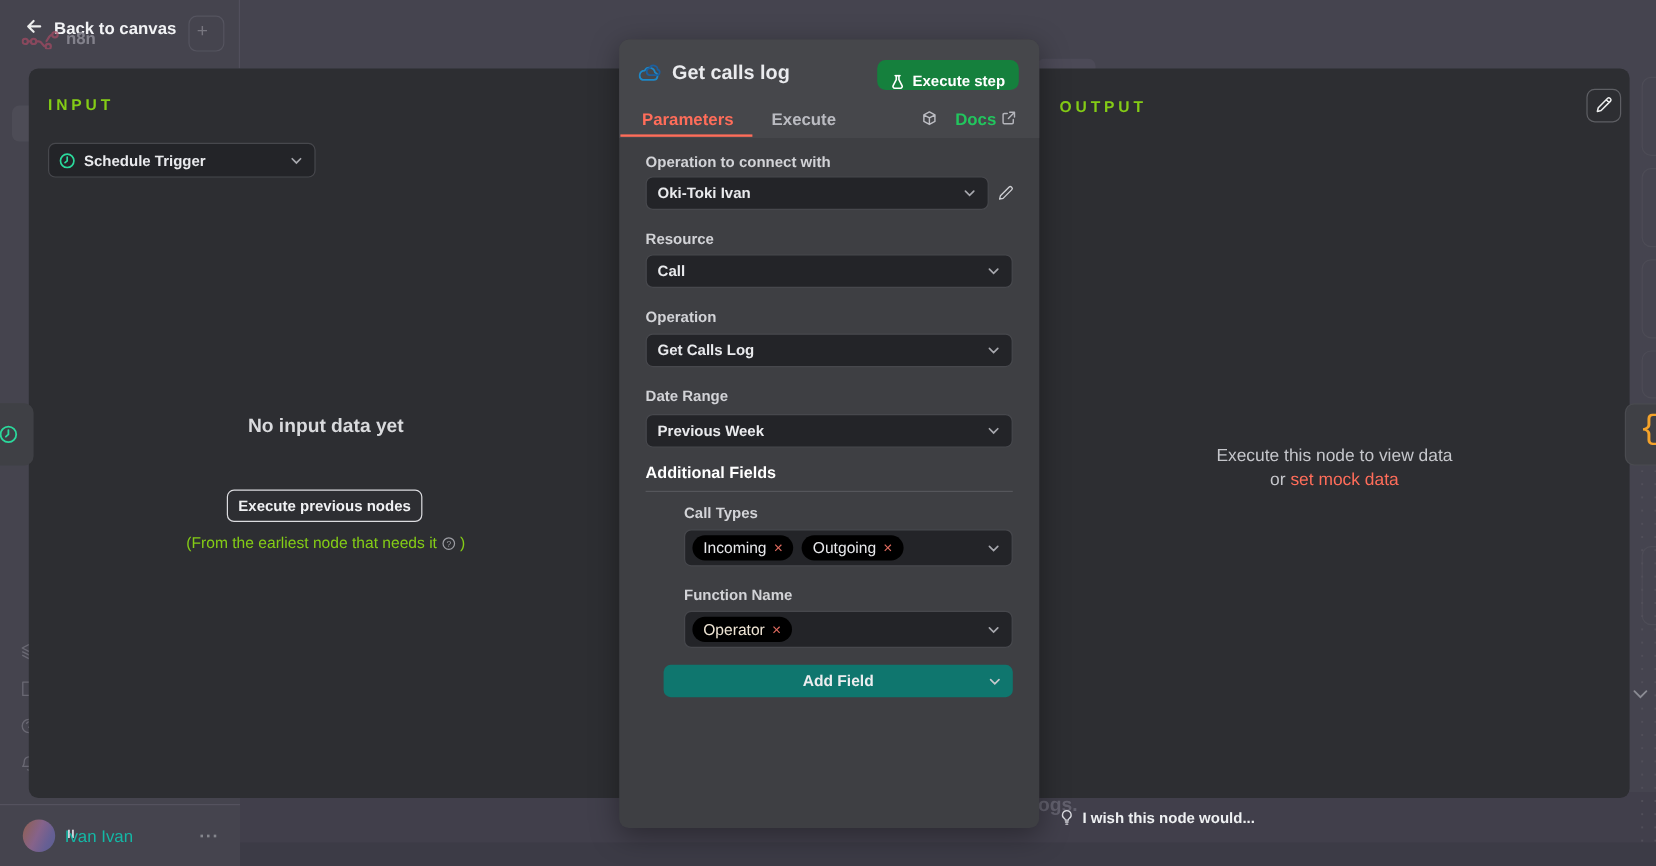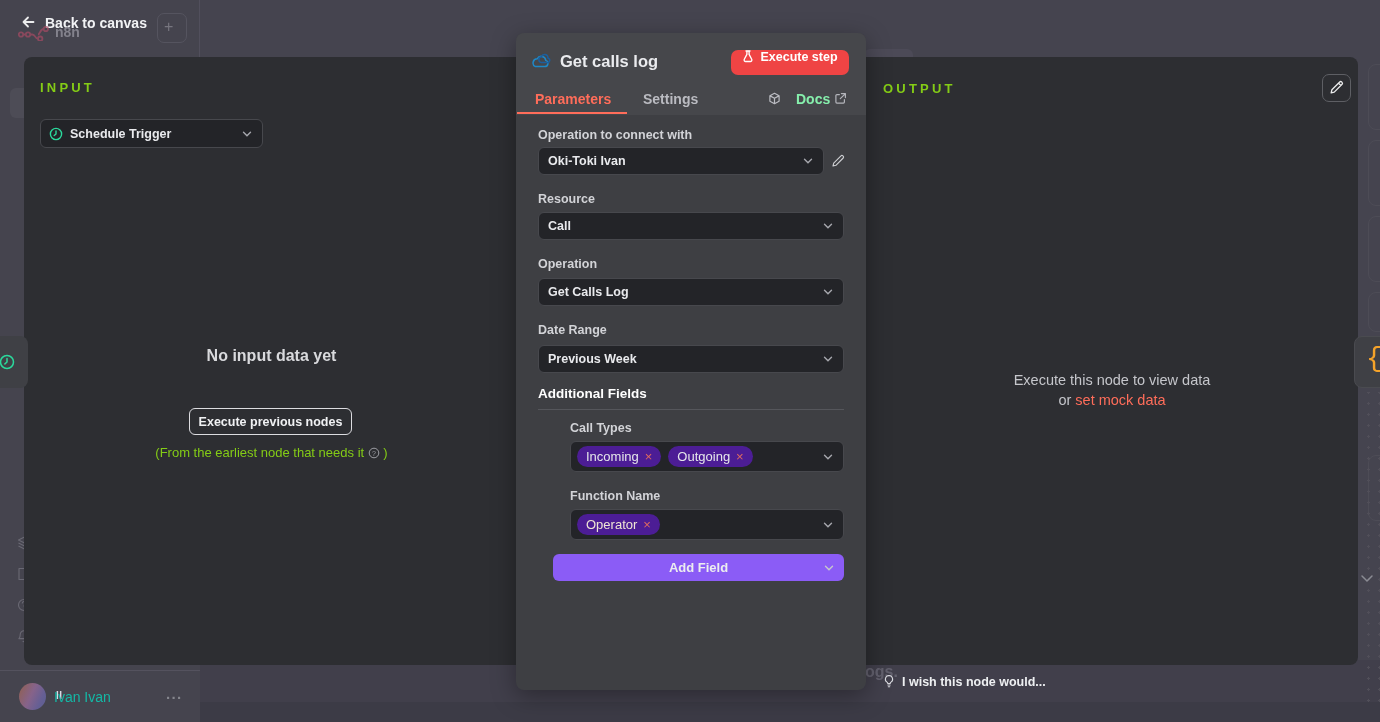--- a/index.html
+++ b/index.html
@@ -4,21 +4,21 @@
 <style>
   * { margin:0; padding:0; box-sizing:border-box; }
   html,body { width:1380px; height:722px; overflow:hidden; }
   body { font-family:"Liberation Sans", sans-serif; background:#434250; position:relative; }
   .abs { position:absolute; }
   .panel { background:#2d2e32; position:absolute; }
   .lbl { font-size:12.5px; font-weight:bold; color:#d2d3d7; position:absolute; }
   .sel { position:absolute; background:#232428; border:1px solid #47484d; border-radius:6px; color:#e9eaed; font-size:12.5px; font-weight:bold; display:flex; align-items:center; padding-left:9px; }
   .chev { position:absolute; right:9px; top:50%; margin-top:-6px; }
   .hd { font-size:13px; font-weight:bold; letter-spacing:3.2px; color:#84cc16; position:absolute; }
-  .tag { display:inline-flex; align-items:center; background:#4c1d95; border-radius:11px; height:21px; padding:0 9px; margin-right:7px; font-size:13px; font-weight:normal; color:#e6e7ea; }
+  .tag { display:inline-flex; align-items:center; background:#000000; border-radius:11px; height:21px; padding:0 9px; margin-right:7px; font-size:13px; font-weight:normal; color:#e6e7ea; }
   .tag .x { color:#e06b5f; font-size:13px; margin-left:6px; }
 </style>
 </head>
 <body>
 
 <div class="abs" style="left:0;top:0;width:1380px;height:722px;background:#45444f;"></div>
 <div class="abs" style="left:200px;top:660px;width:1180px;height:42px;background:#413f4b;"></div>
 <div class="abs" style="left:200px;top:702px;width:1180px;height:20px;background:#3c3b46;"></div>
 
 <div class="abs" style="left:0;top:0;width:200px;height:722px;background:#45444e;"></div>
@@ -112,32 +112,32 @@
 <div class="abs" style="left:516px;top:33px;width:350px;height:657px;background:#3e3f43;border-radius:8px;box-shadow:0 6px 24px rgba(0,0,0,.35);"></div>
 <div class="abs" style="left:516px;top:33px;width:350px;height:82px;background:#46474b;border-radius:8px 8px 0 0;"></div>
 
 <svg class="abs" style="left:532px;top:53px;" width="20" height="15" viewBox="0 0 20 15">
     <g fill="none" stroke-width="1.5" stroke-linejoin="round">
       <path stroke="#1e88c7" d="M3.4 13.6h9.2a3.2 3.2 0 0 0 1.2-6.2A4.6 4.6 0 0 0 5.2 5.8a4.1 4.1 0 0 0-1.8 7.8z"></path>
       <path stroke="#1c5f9e" d="M9.2 9.6h5.9a2.3 2.3 0 0 0 .9-4.5A3.4 3.4 0 0 0 9.4 3.8a2.95 2.95 0 0 0-.2 5.8z"></path>
     </g>
   </svg>
 <div class="abs" style="left:560px;top:52px;font-size:16.5px;font-weight:bold;color:#eaebee;">Get calls log</div>
-<div class="abs" style="left:731px;top:50px;width:118px;height:25px;background:#ef4444;border-radius:7px;display:flex;align-items:flex-start;justify-content:center;">
+<div class="abs" style="left:731px;top:50px;width:118px;height:25px;background:#15803d;border-radius:7px;display:flex;align-items:flex-end;justify-content:center;">
   <svg width="12" height="13" viewBox="0 0 12 13" style="margin-right:6px;">
       <path d="M4 1h4 M4.9 1v3.4L2.3 9.3A1.5 1.5 0 0 0 3.7 11.5h4.6a1.5 1.5 0 0 0 1.4-2.2L7.1 4.4V1" stroke="#fff" stroke-width="1.35" fill="none" stroke-linecap="round" stroke-linejoin="round"></path>
     </svg>
   <span style="font-size:12.5px;font-weight:bold;color:#fff;">Execute step</span>
 </div>
 <div class="abs" style="left:535px;top:91px;font-size:14px;font-weight:bold;color:#ff6d5a;">Parameters</div>
-<div class="abs" style="left:643px;top:91px;font-size:14px;font-weight:bold;color:#babbc1;">Settings</div>
+<div class="abs" style="left:643px;top:91px;font-size:14px;font-weight:bold;color:#babbc1;">Execute</div>
 <svg class="abs" style="left:768px;top:92px;" width="13" height="13" viewBox="0 0 13 13">
     <path d="M6.5 1.3l4.6 2.5v5.4l-4.6 2.5-4.6-2.5V3.8z M2.1 3.9l4.4 2.4 4.4-2.4 M6.5 6.3v5.2" stroke="#bcbdc3" stroke-width="1.2" fill="none" stroke-linejoin="round" stroke-linecap="round"></path>
   </svg>
-<div class="abs" style="left:796px;top:91px;font-size:14px;font-weight:bold;color:#86efac;">Docs</div>
+<div class="abs" style="left:796px;top:91px;font-size:14px;font-weight:bold;color:#22c55e;">Docs</div>
 <svg class="abs" style="left:834px;top:92px;" width="13" height="13" viewBox="0 0 13 13">
     <path d="M5.4 2.6H2.9a1 1 0 0 0-1 1v6.5a1 1 0 0 0 1 1h6.5a1 1 0 0 0 1-1V7.6 M7.4 1.6h4v4 M11.2 1.8L6.3 6.7" stroke="#b4b5bb" stroke-width="1.2" fill="none" stroke-linecap="round" stroke-linejoin="round"></path>
   </svg>
 <div class="abs" style="left:517px;top:112px;width:110px;height:2px;background:#ff6d5a;"></div>
 
 <div class="lbl" style="left:538px;top:128px;">Operation to connect with</div>
 <div class="sel" style="left:538px;top:147px;width:286px;height:28px;">Oki-Toki Ivan
   <svg class="chev" width="12" height="12" viewBox="0 0 12 12">
       <path d="M2.5 4.3L6 7.8l3.5-3.5" stroke="#a7a8ae" stroke-width="1.4" fill="none" stroke-linecap="round"></path>
     </svg>
@@ -180,21 +180,21 @@
 </div>
 
 <div class="lbl" style="left:570px;top:489px;">Function Name</div>
 <div class="sel" style="left:570px;top:509px;width:274px;height:31px;padding-left:6px;">
   <span class="tag" style="color:#eee4d4;">Operator <span class="x">×</span></span>
   <svg class="chev" width="12" height="12" viewBox="0 0 12 12">
       <path d="M2.5 4.3L6 7.8l3.5-3.5" stroke="#a7a8ae" stroke-width="1.4" fill="none" stroke-linecap="round"></path>
     </svg>
 </div>
 
-<div class="abs" style="left:553px;top:554px;width:291px;height:27px;background:#8b5cf6;border-radius:6px;display:flex;align-items:center;justify-content:center;font-size:13px;font-weight:bold;color:#ecedef;">Add Field
+<div class="abs" style="left:553px;top:554px;width:291px;height:27px;background:#0f766e;border-radius:6px;display:flex;align-items:center;justify-content:center;font-size:13px;font-weight:bold;color:#ecedef;">Add Field
   <svg style="position:absolute;right:9px;" width="12" height="12" viewBox="0 0 12 12">
       <path d="M2.5 4.3L6 7.8l3.5-3.5" stroke="#c7c8cc" stroke-width="1.4" fill="none" stroke-linecap="round"></path>
     </svg>
 </div>
 
 <div class="abs" style="left:-16px;top:336px;width:44px;height:52px;background:#3f4045;border-radius:8px;"></div>
 <svg class="abs" style="left:-1px;top:354px;" width="16" height="16" viewBox="0 0 16 16">
     <circle cx="8" cy="8" r="6.5" stroke="#2bd99c" stroke-width="1.5" fill="none"></circle>
     <path d="M8 4.4V8L5.9 9.9" stroke="#2bd99c" stroke-width="1.5" fill="none" stroke-linecap="round"></path>
   </svg>

